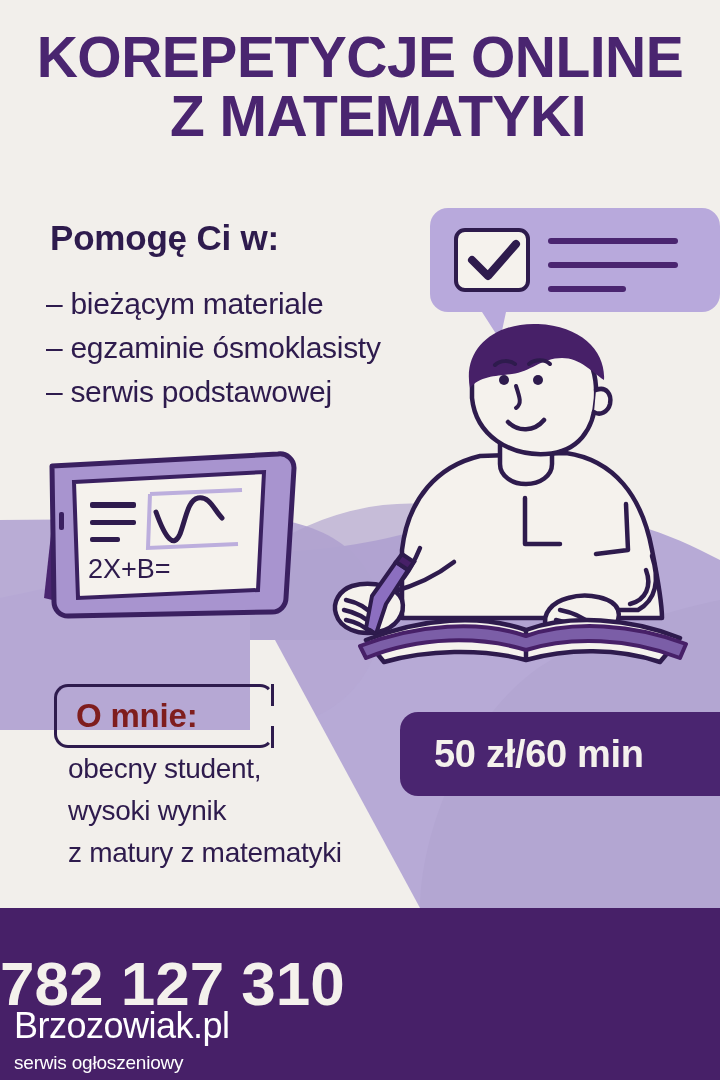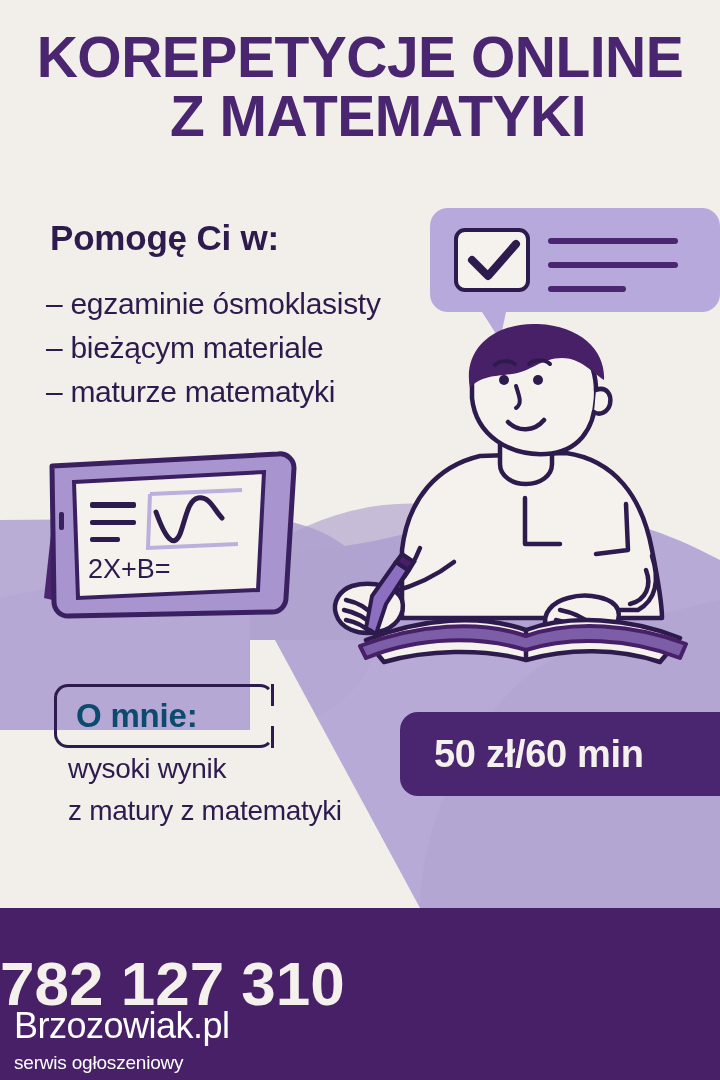--- a/index.html
+++ b/index.html
@@ -61,21 +61,21 @@
   .about-box::after{
     content:"";position:absolute;right:-3px;top:-3px;
     width:3px;height:22px;background:#2e1b4d;
   }
   .about-box::before{
     content:"";position:absolute;right:-3px;bottom:-3px;
     width:3px;height:22px;background:#2e1b4d;
   }
   .about-head{
     position:absolute;left:76px;top:697px;
-    color:#0c4a6e;font-weight:bold;font-size:33px;letter-spacing:-0.2px;
+    color:#7f1d1d;font-weight:bold;font-size:33px;letter-spacing:-0.2px;
   }
   .about-body{
     position:absolute;left:68px;top:748px;
     color:#2e1b4d;font-size:28px;line-height:1.5;letter-spacing:-0.3px;
   }
   .about-body div{white-space:nowrap;}
 
   
   .price{
     position:absolute;left:400px;top:712px;width:340px;height:84px;
@@ -140,23 +140,23 @@
     </svg>
   </div>
 
   <div class="title">
     <span class="l1">KOREPETYCJE ONLINE</span>
     <span class="l2">Z MATEMATYKI</span>
   </div>
 
   <div class="help-head">Pomogę Ci w:</div>
   <div class="help-list">
+    <div>– bieżącym materiale</div>
     <div>– egzaminie ósmoklasisty</div>
-    <div>– bieżącym materiale</div>
-    <div>– maturze matematyki</div>
+    <div>– serwis podstawowej</div>
   </div>
 
   <div class="bubble-wrap">
     <svg viewBox="0 0 290 140" width="290" height="140">
       <path d="M18,0 H272 A18,18 0 0 1 290,18 V86 A18,18 0 0 1 272,104 H95
                L76,104 L70,132 L52,104 H18 A18,18 0 0 1 0,86 V18 A18,18 0 0 1 18,0 Z" fill="#b8a9dc"></path>
 
       <rect x="26" y="22" width="72" height="60" rx="9" fill="#f5f2ed" stroke="#2e1b4d" stroke-width="4"></rect>
       <path d="M42,52 L58,68 L86,36" fill="none" stroke="#2e1b4d" stroke-width="8" stroke-linecap="round" stroke-linejoin="round"></path>
 
@@ -258,20 +258,21 @@
         <path d="M196,312 L196,342" stroke="#2e1b4d" stroke-width="4.5"></path>
         <path d="M30,328 C88,306 150,302 196,318 C242,302 304,306 356,326
                  L350,340 C300,320 240,318 196,332 C150,318 90,318 36,340 Z" fill="#7b5ea7" stroke="#472068" stroke-width="4" stroke-linejoin="round"></path>
       </g>
     </svg>
   </div>
 
   <div class="about-box"></div>
   <div class="about-head">O mnie:</div>
   <div class="about-body">
+    <div>obecny student,</div>
     <div>wysoki wynik</div>
     <div>z matury z matematyki</div>
   </div>
 
   <div class="price">
     <span class="price-label">50 zł/60 min</span>
   </div>
 
   <div class="bottom-bar"></div>
   <div class="phone">782 127 310</div>

